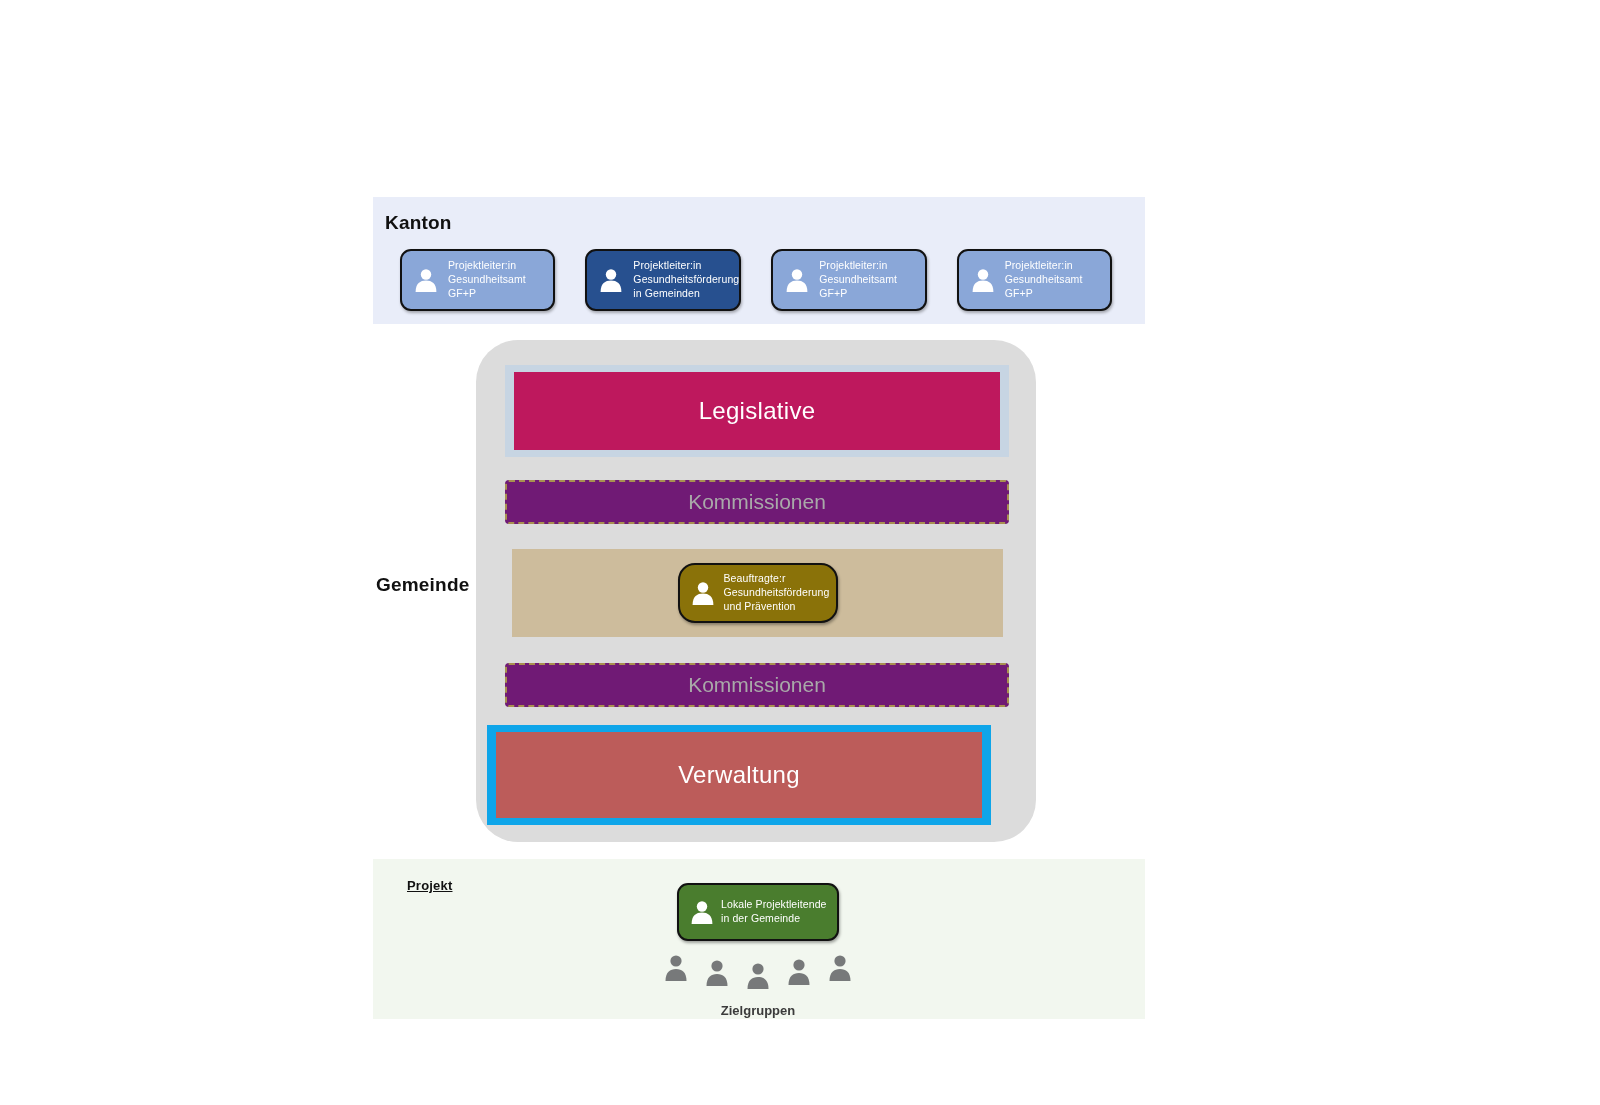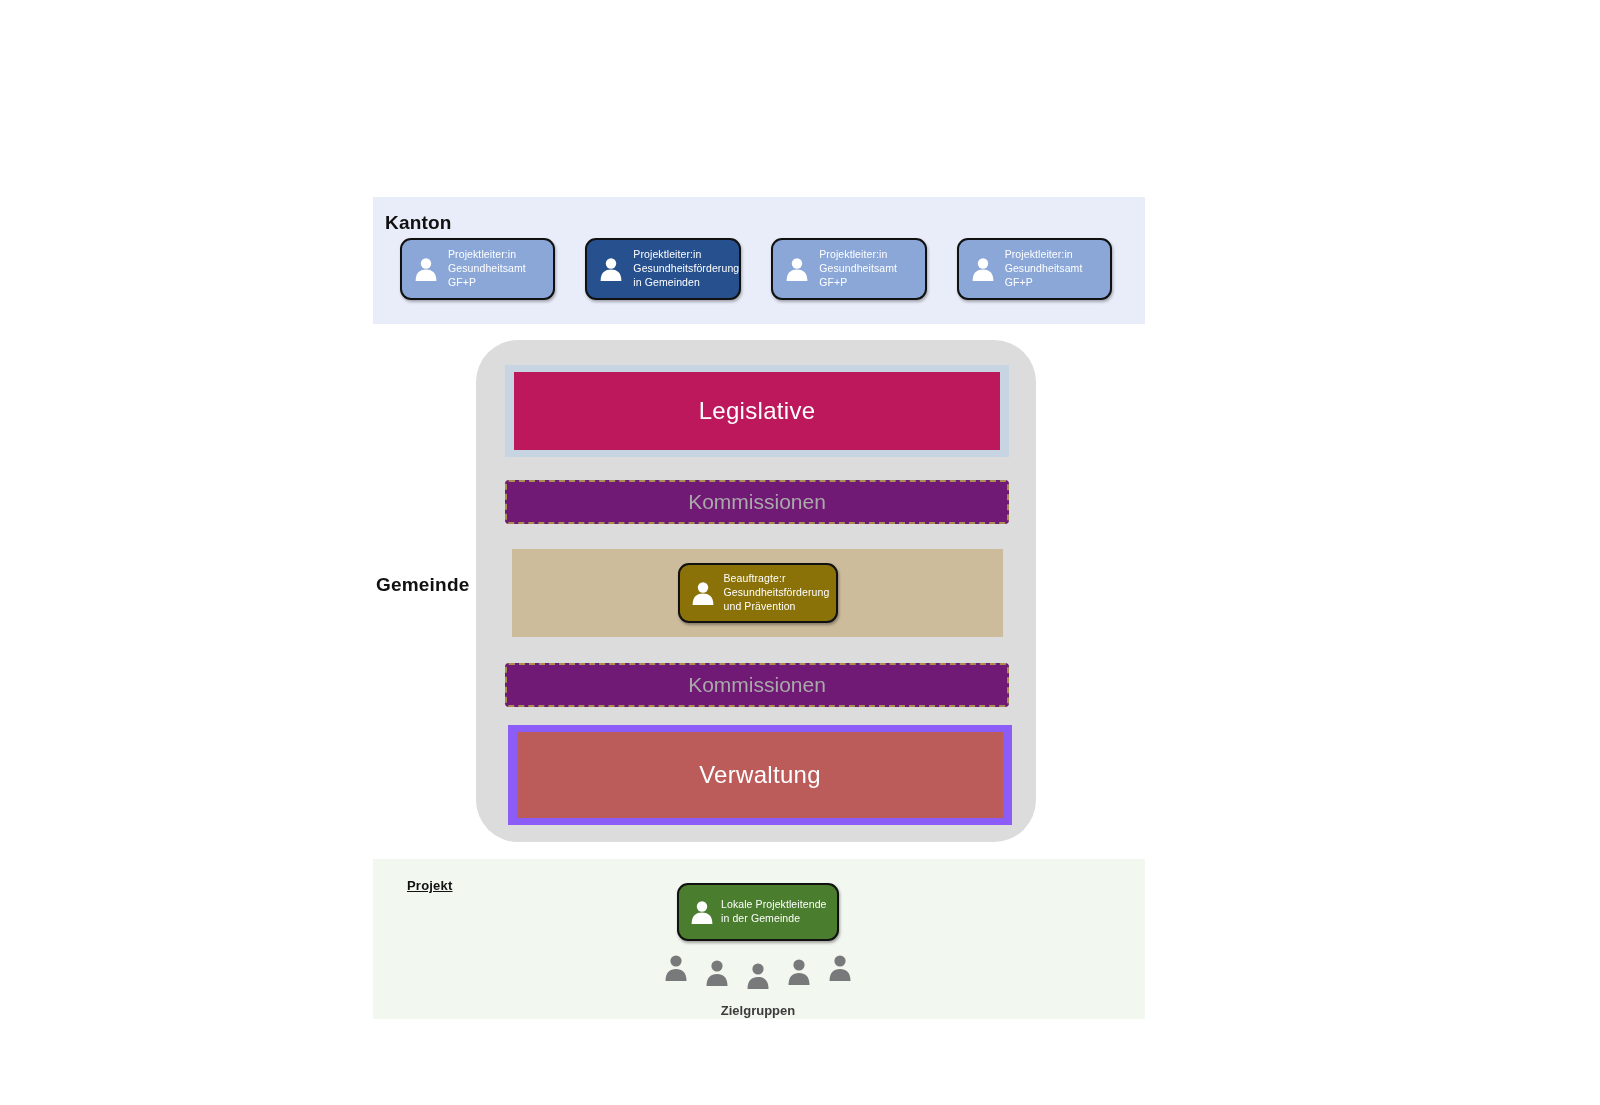--- a/index.html
+++ b/index.html
@@ -15,21 +15,21 @@
   
   .kanton-band{
     position:absolute;left:373px;top:190px;width:772px;height:127px;
     background:#e9edf9;
   }
   .band-title{
     position:absolute;font-weight:bold;color:#111;letter-spacing:.2px;
   }
   .kanton-title{left:385px;top:205px;font-size:19px;}
   .kanton-cards{
-    position:absolute;left:400px;top:231px;width:712px;height:62px;
+    position:absolute;left:400px;top:242px;width:712px;height:62px;
     display:flex;gap:30px;
   }
   .person-card{
     position:relative;box-sizing:border-box;
     border:2.4px solid #111;border-radius:11px;
     display:flex;align-items:center;
     padding-left:12px;gap:10px;
     box-shadow:1px 2px 3px rgba(0,0,0,.30);
   }
   .kanton-cards .person-card{flex:1 1 0;height:62px;}
@@ -66,28 +66,28 @@
   .komm-label{color:#a9a9a9;font-size:21px;}
   .komm1{left:505px;top:473px;width:504px;height:44px;}
   .komm2{left:505px;top:656px;width:504px;height:44px;}
 
   .beige-row{
     left:512px;top:542px;width:491px;height:88px;background:#cdbc9c;
     display:flex;align-items:center;justify-content:center;
   }
   .beauftragte-card{
     width:160px;height:60px;background:#8a7209;
-    border:2.4px solid #111;border-radius:11px;
+    border:2.4px solid #111;border-radius:17px;
     display:flex;align-items:center;gap:9px;padding-left:11px;
     box-sizing:border-box;
     box-shadow:1px 2px 3px rgba(0,0,0,.35);
   }
 
   .verwaltung-outer{
-    left:508px;top:718px;width:504px;height:100px;background:#8b5cf6;
+    left:487px;top:718px;width:504px;height:100px;background:#0ea5e9;
   }
   .verwaltung-inner{
     position:absolute;left:9px;top:7px;right:9px;bottom:7px;
     background:#bc5c5a;
     display:flex;align-items:center;justify-content:center;
   }
 
   
   .projekt-band{
     position:absolute;left:373px;top:852px;width:772px;height:160px;

